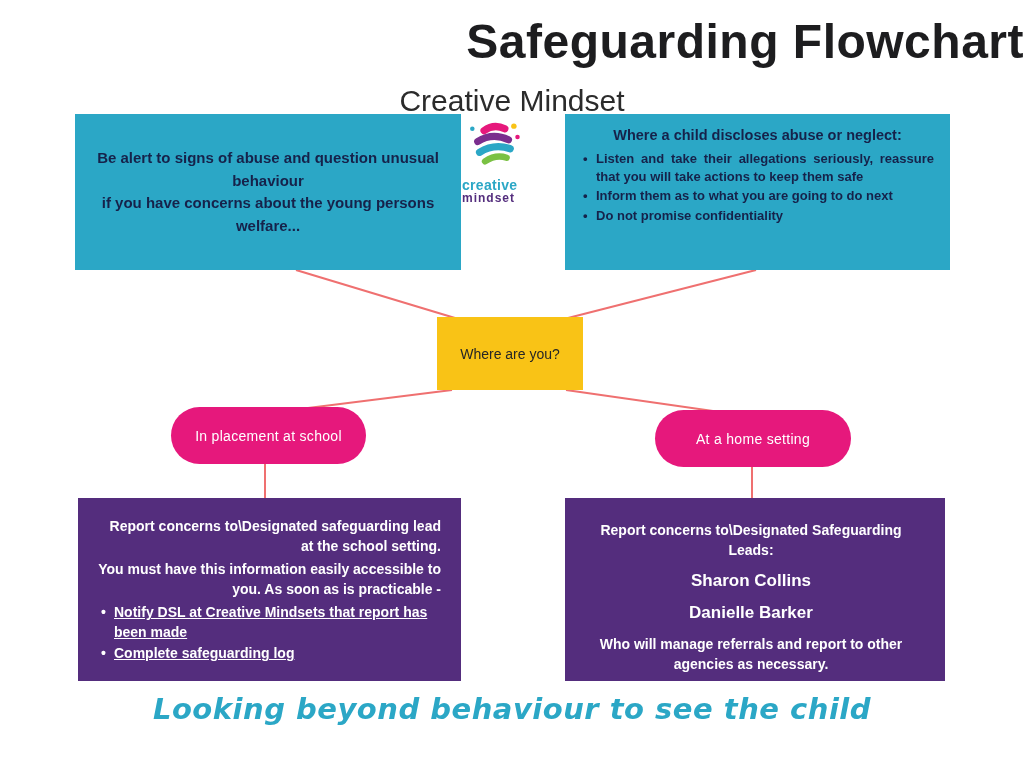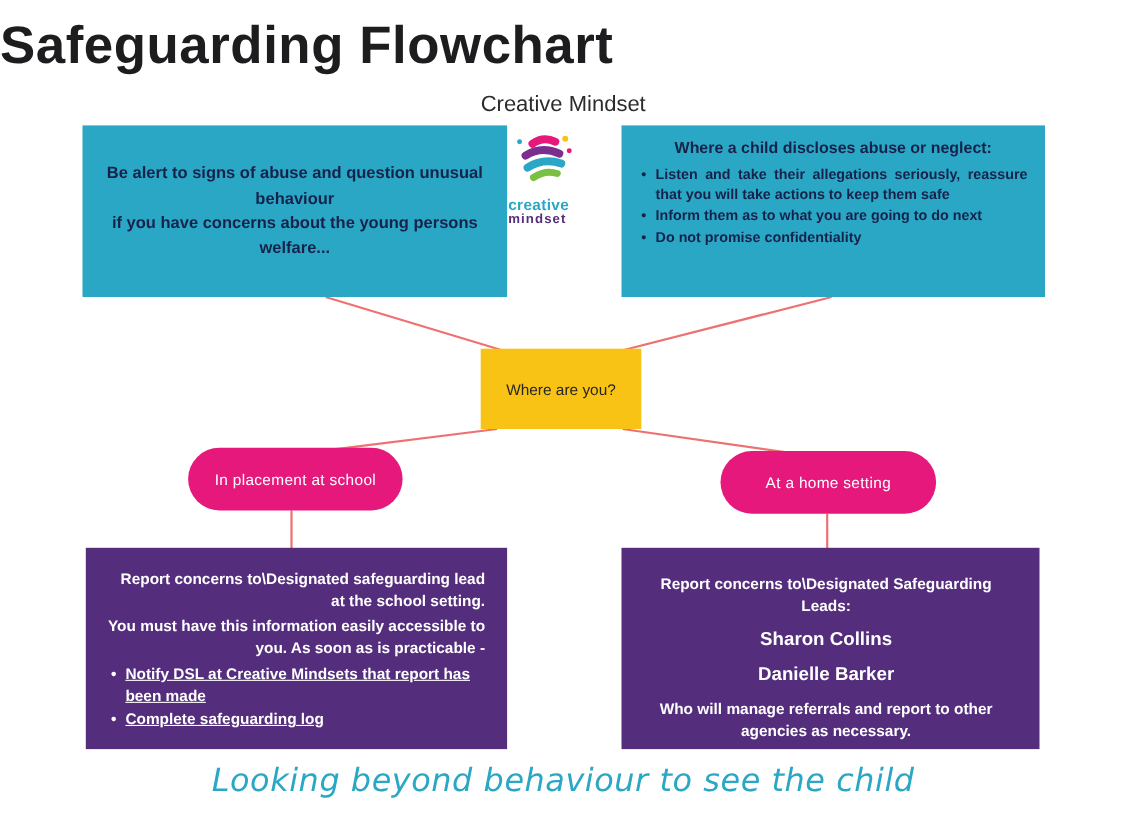--- a/index.html
+++ b/index.html
@@ -9,26 +9,26 @@
     width: 1024px; height: 759px;
     position: relative; overflow: hidden;
   }
   .page { position: relative; width: 1024px; height: 759px; background: #ffffff; }
 
   .connectors { position: absolute; left: 0; top: 0; z-index: 1; }
   .connectors line { stroke: var(--connector, #EF7070); stroke-width: 2; }
 
   .title {
     position: absolute; top: 14px; left: 0; right: 0; z-index: 2;
-    text-align: left; font-size: 48px; font-weight: 800;
+    text-align: right; font-size: 48px; font-weight: 800;
     color: var(--title-text, #1d1d1f); letter-spacing: 0.5px;
   }
   .subtitle {
     position: absolute; top: 84px; left: 0; right: 0; z-index: 2;
-    text-align: center; font-size: 20px; font-weight: 500; color: #2b2b2b;
+    text-align: center; font-size: 30px; font-weight: 500; color: #2b2b2b;
   }
 
   .box { position: absolute; z-index: 2; }
 
   .teal { background: var(--teal, #2BA7C6); color: var(--navy-text, #16224A); }
   .purple { background: var(--purple, #542D7D); color: #ffffff; }
 
   .alert-box {
     left: 75px; top: 114px; width: 386px; height: 156px;
     display: flex; flex-direction: column; justify-content: center;
@@ -88,21 +88,21 @@
   .home-box {
     left: 565px; top: 498px; width: 380px; height: 183px;
     padding: 22px 24px 14px 16px;
     font-size: 14px; font-weight: 700; line-height: 1.45; text-align: center;
   }
   .home-box .name { font-size: 17px; font-weight: 800; margin: 8px 0; }
   .home-box .home-footer { margin-top: 2px; }
 
   .tagline {
     position: absolute; top: 692px; left: 0; right: 0; z-index: 2;
-    text-align: center; font-size: 29px; font-weight: 400; font-style: italic;
+    text-align: center; font-size: 29px; font-weight: 700; font-style: italic;
     color: var(--teal, #2BA7C6); letter-spacing: 0.5px;
     font-family: "DejaVu Sans", cursive;
   }
 </style>
 </head>
 <body>
 
 <div class="page">
 
   <svg class="connectors" width="1024" height="759" viewBox="0 0 1024 759">

